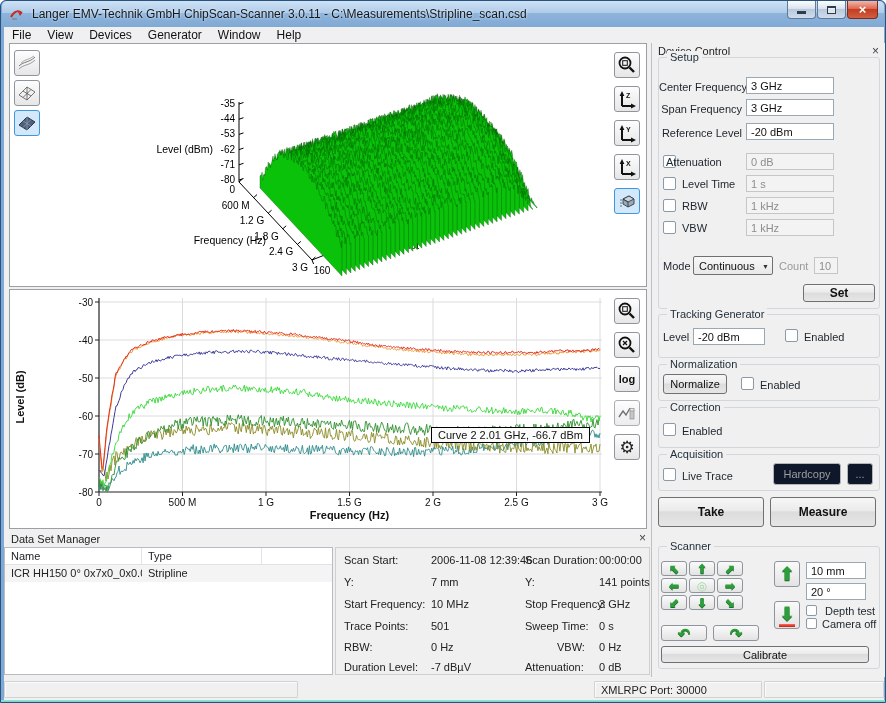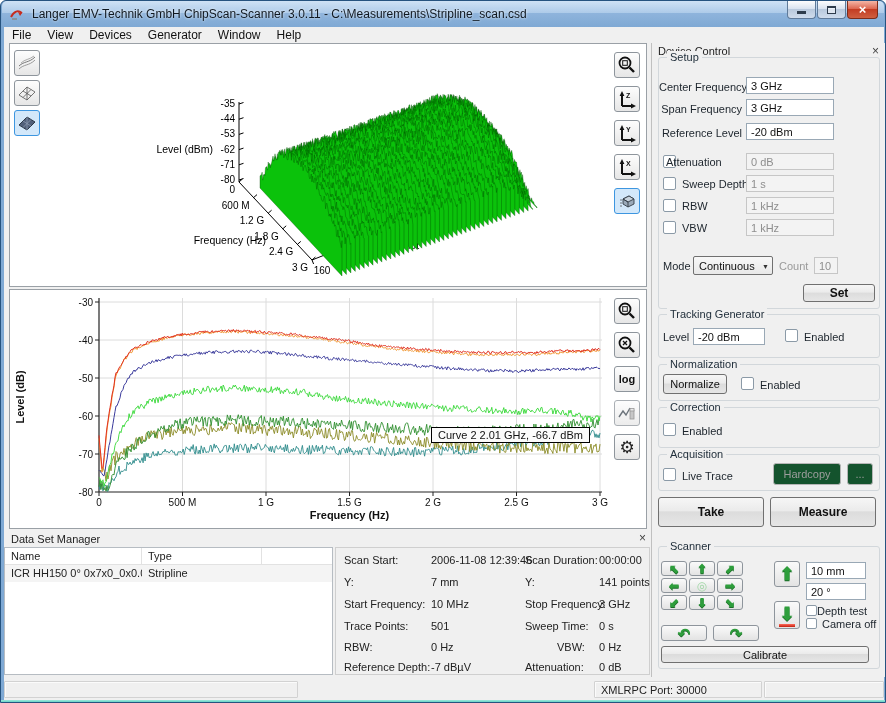--- a/index.html
+++ b/index.html
@@ -41,21 +41,21 @@
   .grp{position:absolute;border:1px solid #d2d7db;border-radius:3px;}
   .grplabel{position:absolute;top:-7px;left:8px;background:#f0f0f0;padding:0 3px;color:#22303c;}
   .fld{position:absolute;height:17px;border:1px solid #99a8b5;background:#fff;font-size:11px;padding:1px 4px;color:#111;font-family:"Liberation Sans",sans-serif;}
   .fld.dis{background:#f3f3f3;border-color:#c6c6c6;color:#8e8e8e;}
   .lbl{position:absolute;white-space:nowrap;}
   .lbl.r{text-align:right;}
   .lbl.dim{color:#9a9a9a;}
   .cb{position:absolute;width:13px;height:13px;background:#fff;border:1px solid #8b9aa7;border-radius:2px;}
   .btn{position:absolute;border:1px solid #707070;border-radius:3px;background:linear-gradient(#f6f6f6,#ebebeb 45%,#dcdcdc 50%,#e6e6e6);display:flex;align-items:center;justify-content:center;font-size:11px;color:#111;}
   .btn.bold{font-weight:bold;font-size:12px;}
-  .btn.dis{color:#9d9d9d;border-color:#b5b5b5;background:#14532d;}
+  .btn.dis{color:#9d9d9d;border-color:#b5b5b5;background:#0f172a;}
   .combo{position:absolute;height:19px;border:1px solid #707070;border-radius:2px;background:linear-gradient(#f8f8f8,#e8e8e8);font-size:11px;color:#111;}
   .combo .val{position:absolute;left:5px;top:3px;}
   .combo .arr{position:absolute;right:3px;top:6px;font-size:7px;color:#333;}
   .sbtn{position:absolute;border:1px solid #8e959c;border-radius:3px;background:linear-gradient(#fafafa,#e3e3e3);display:flex;align-items:center;justify-content:center;overflow:hidden;}
   .garr{color:#2e9e3c;text-shadow:0 1px 0 #1b6b27;font-weight:bold;line-height:1;}
   .ring{color:#9fd6a4;font-size:12px;line-height:1;}
   .redbase{position:absolute;left:4px;bottom:1px;width:16px;height:3px;background:linear-gradient(#ff6a5a,#c22010);}
   
   .statusbar{position:absolute;left:0;top:636px;width:880px;height:21px;background:#f0f0f0;font-size:11px;color:#222;}
   .scell{position:absolute;top:2px;height:17px;border:1px solid #d2d2d2;border-radius:1px;background:#f0f0f0;box-shadow:inset 1px 1px 0 rgba(255,255,255,.7);padding:2px 6px;white-space:nowrap;}
@@ -356,21 +356,21 @@
       <span class="inforow" style="left:189px;top:50px;">Stop Frequency:</span>
       <span class="inforow" style="left:263px;top:50px;">3 GHz</span>
       <span class="inforow" style="left:8px;top:72px;">Trace Points:</span>
       <span class="inforow" style="left:95px;top:72px;">501</span>
       <span class="inforow" style="left:189px;top:72px;">Sweep Time:</span>
       <span class="inforow" style="left:263px;top:72px;">0 s</span>
       <span class="inforow" style="left:8px;top:93px;">RBW:</span>
       <span class="inforow" style="left:95px;top:93px;">0 Hz</span>
       <span class="inforow" style="left:189px;top:93px;margin-left:32px;">VBW:</span>
       <span class="inforow" style="left:263px;top:93px;">0 Hz</span>
-      <span class="inforow" style="left:8px;top:113px;">Reference Depth:</span>
+      <span class="inforow" style="left:8px;top:113px;">Duration Level:</span>
       <span class="inforow" style="left:95px;top:113px;">-7 dBµV</span>
       <span class="inforow" style="left:189px;top:113px;">Attenuation:</span>
       <span class="inforow" style="left:263px;top:113px;">0 dB</span>
     </div>
 
     <div class="dc">
       <span class="dchead">Device Control</span>
       <span class="panelx" style="right:6px;top:2px;">×</span>
 
       <div class="grp" style="left:6px;top:14px;width:222px;height:252px;">
@@ -379,21 +379,21 @@
         <input class="fld" style="left: 87px; top: 19px; width: 88px;" value="3 GHz">
         <span class="lbl r" style="left:0;top:45px;width:83px;">Span Frequency</span>
         <input class="fld" style="left: 87px; top: 41px; width: 88px;" value="3 GHz">
         <span class="lbl r" style="left:0;top:69px;width:83px;">Reference Level</span>
         <input class="fld" style="left: 87px; top: 65px; width: 88px;" value="-20 dBm">
 
         <span class="cb" style="left:4px;top:97px;"></span>
         <span class="lbl" style="left:7px;top:98px;">Attenuation</span>
         <input class="fld dis" style="left: 87px; top: 95px; width: 88px;" disabled="" value="0 dB">
         <span class="cb" style="left:4px;top:119px;"></span>
-        <span class="lbl" style="left:23px;top:120px;">Sweep Depth</span>
+        <span class="lbl" style="left:23px;top:120px;">Level Time</span>
         <input class="fld dis" style="left: 87px; top: 117px; width: 88px;" disabled="" value="1 s">
         <span class="cb" style="left:4px;top:141px;"></span>
         <span class="lbl" style="left:23px;top:142px;">RBW</span>
         <input class="fld dis" style="left: 87px; top: 139px; width: 88px;" disabled="" value="1 kHz">
         <span class="cb" style="left:4px;top:163px;"></span>
         <span class="lbl" style="left:23px;top:164px;">VBW</span>
         <input class="fld dis" style="left: 87px; top: 161px; width: 88px;" disabled="" value="1 kHz">
 
         <span class="lbl" style="left:4px;top:202px;">Mode</span>
         <div class="combo" style="left:34px;top:198px;width:80px;">
@@ -475,21 +475,21 @@
         <div class="sbtn" style="left:115px;top:14px;width:26px;height:26px;">
             <span class="garr" style="font-size:18px;">⬆</span>
           </div>
         <div class="sbtn" style="left:115px;top:54px;width:26px;height:28px;">
             <span class="garr" style="font-size:18px;margin-bottom:3px;">⬇</span>
             <span class="redbase"></span>
           </div>
         <input class="fld" style="left: 147px; top: 15px; width: 60px;" value="10 mm">
         <input class="fld" style="left: 147px; top: 36px; width: 60px;" value="20 °">
         <span class="cb" style="left:147px;top:58px;width:11px;height:11px;"></span>
-        <span class="lbl" style="left:158px;top:58px;">Depth test</span>
+        <span class="lbl" style="left:166px;top:58px;">Depth test</span>
         <span class="cb" style="left:147px;top:71px;width:11px;height:11px;"></span>
         <span class="lbl" style="left:163px;top:71px;">Camera off</span>
         <div class="btn" style="left:2px;top:99px;width:208px;height:17px;">Calibrate</div>
       </div>
     </div>
 
     <div class="statusbar">
       <div class="scell" style="left:0px;width:294px;"></div>
       <div class="scell" style="left:590px;width:168px;">XMLRPC Port: 30000</div>
       <div class="scell" style="left:760px;width:120px;"></div>

